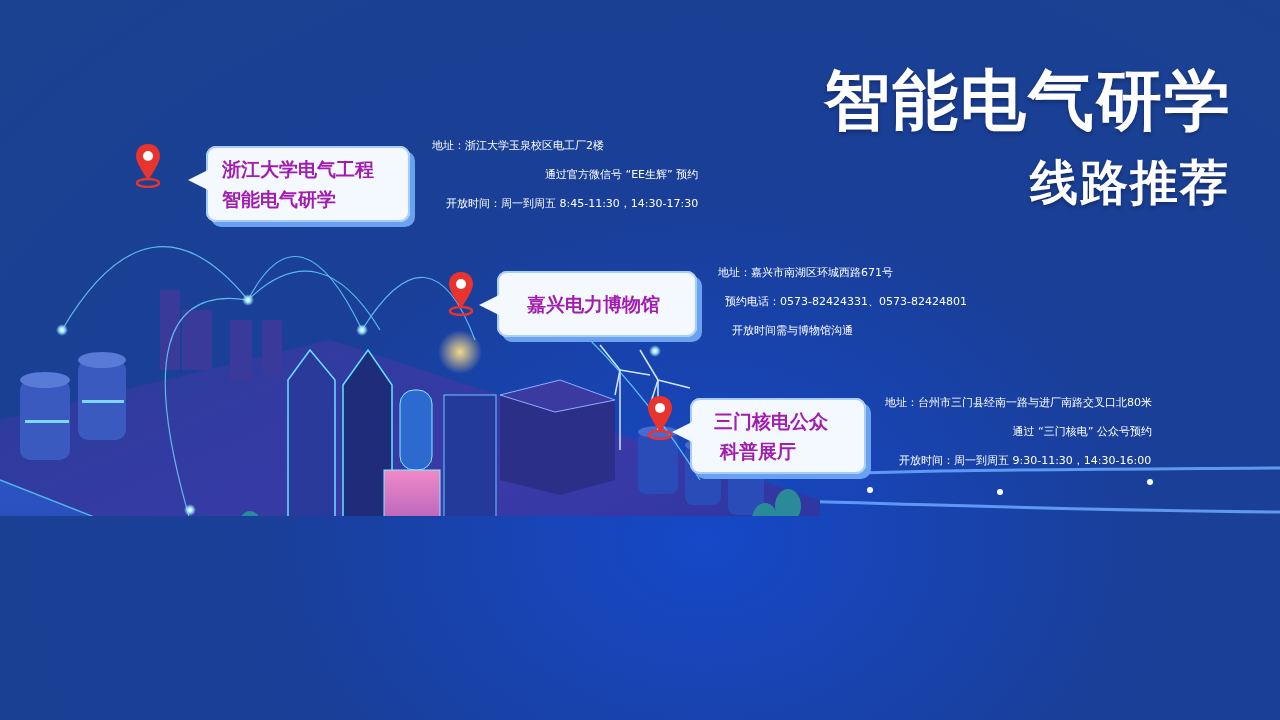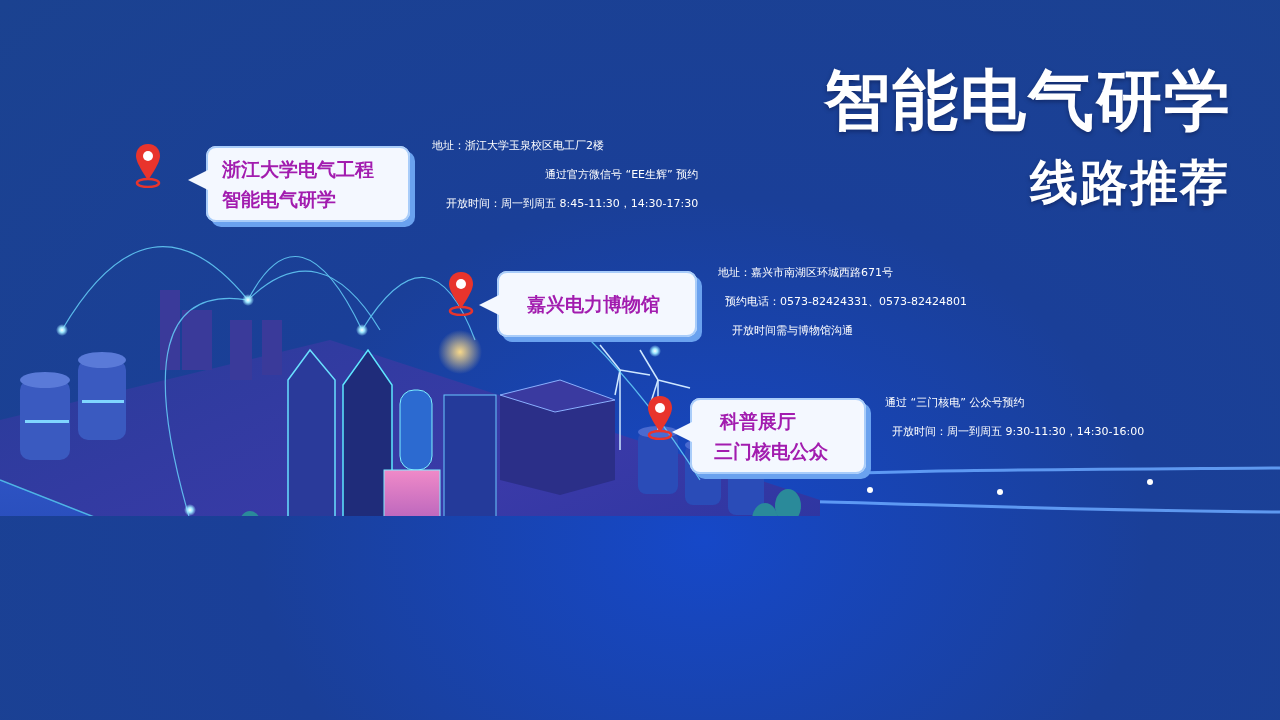--- a/index.html
+++ b/index.html
@@ -224,24 +224,25 @@
     <div>预约电话：0573-82424331、0573-82424801</div>
     <div>开放时间需与博物馆沟通</div>
   </div>
 
   <svg class="pin" style="left:646px; top:394px;" viewBox="0 0 28 46">
     <ellipse cx="14" cy="41" rx="11" ry="4" fill="none" stroke="#e8342c" stroke-width="2.5"></ellipse>
     <path d="M14 2 C 6 2 2 8 2 14 C 2 22 14 38 14 38 C 14 38 26 22 26 14 C 26 8 22 2 14 2 Z" fill="#e8342c"></path>
     <circle cx="14" cy="14" r="5" fill="#ffffff"></circle>
   </svg>
   <div class="bubble" style="left:690px; top:398px; width:176px; padding-left:24px;">
+    <div>三门核电公众</div>
     <div style="padding-left:6px;">科普展厅</div>
-    <div>三门核电公众</div>
   </div>
   <div class="info" style="left:885px; top:388px;">
+    <div>地址：台州市三门县经南一路与进厂南路交叉口北80米</div>
     <div>通过 “三门核电” 公众号预约</div>
     <div>开放时间：周一到周五 9:30-11:30，14:30-16:00</div>
   </div>
 
   <svg class="icon-badge" style="left:134px; top:554px; width:40px; height:48px;" viewBox="0 0 40 48">
     <ellipse cx="20" cy="24" rx="19" ry="23" fill="#1d2f86" stroke="#5a7ae0" stroke-width="1"></ellipse>
     <path d="M20 10 C 16 20 12 26 12 31 C 12 36 16 39 20 39 C 24 39 28 36 28 31 C 28 26 24 20 20 10 Z" fill="#3ad4ff"></path>
   </svg>
 
   <svg class="icon-badge" style="left:651px; top:648px; width:36px; height:52px;" viewBox="0 0 36 52">

